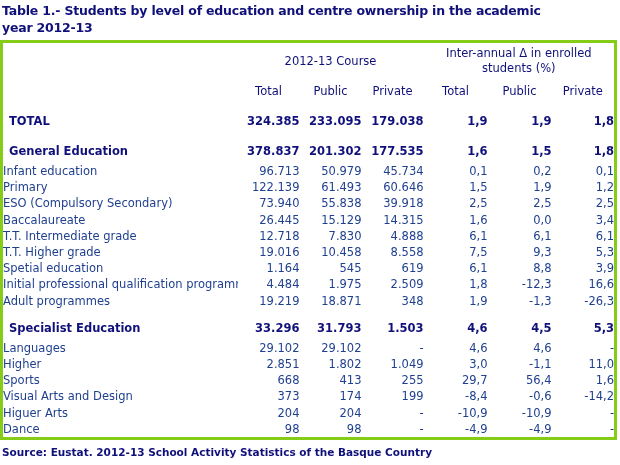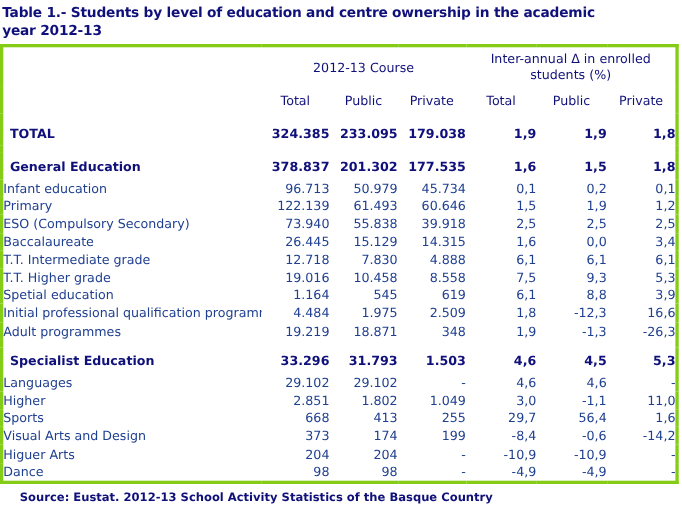--- a/index.html
+++ b/index.html
@@ -97,21 +97,21 @@
   tr.r-total td { height: 22px; }
   tr.r-section td { height: 24px; }
   tr.r-item td { height: 16.2px; }
   tr.r-spacer td { height: 7px; }
 
   .source {
     font-family: "DejaVu Sans", sans-serif;
     font-weight: bold;
     font-size: 10.5px;
     color: #10107a;
-    padding: 6px 0 0 18px;
+    padding: 6px 0 0 2px;
     white-space: nowrap;
   }
 </style>
 </head>
 <body>
 
 <div id="page">
 
   <div class="title">Table 1.- Students by level of education and centre ownership in the academic year 2012-13</div>
 

